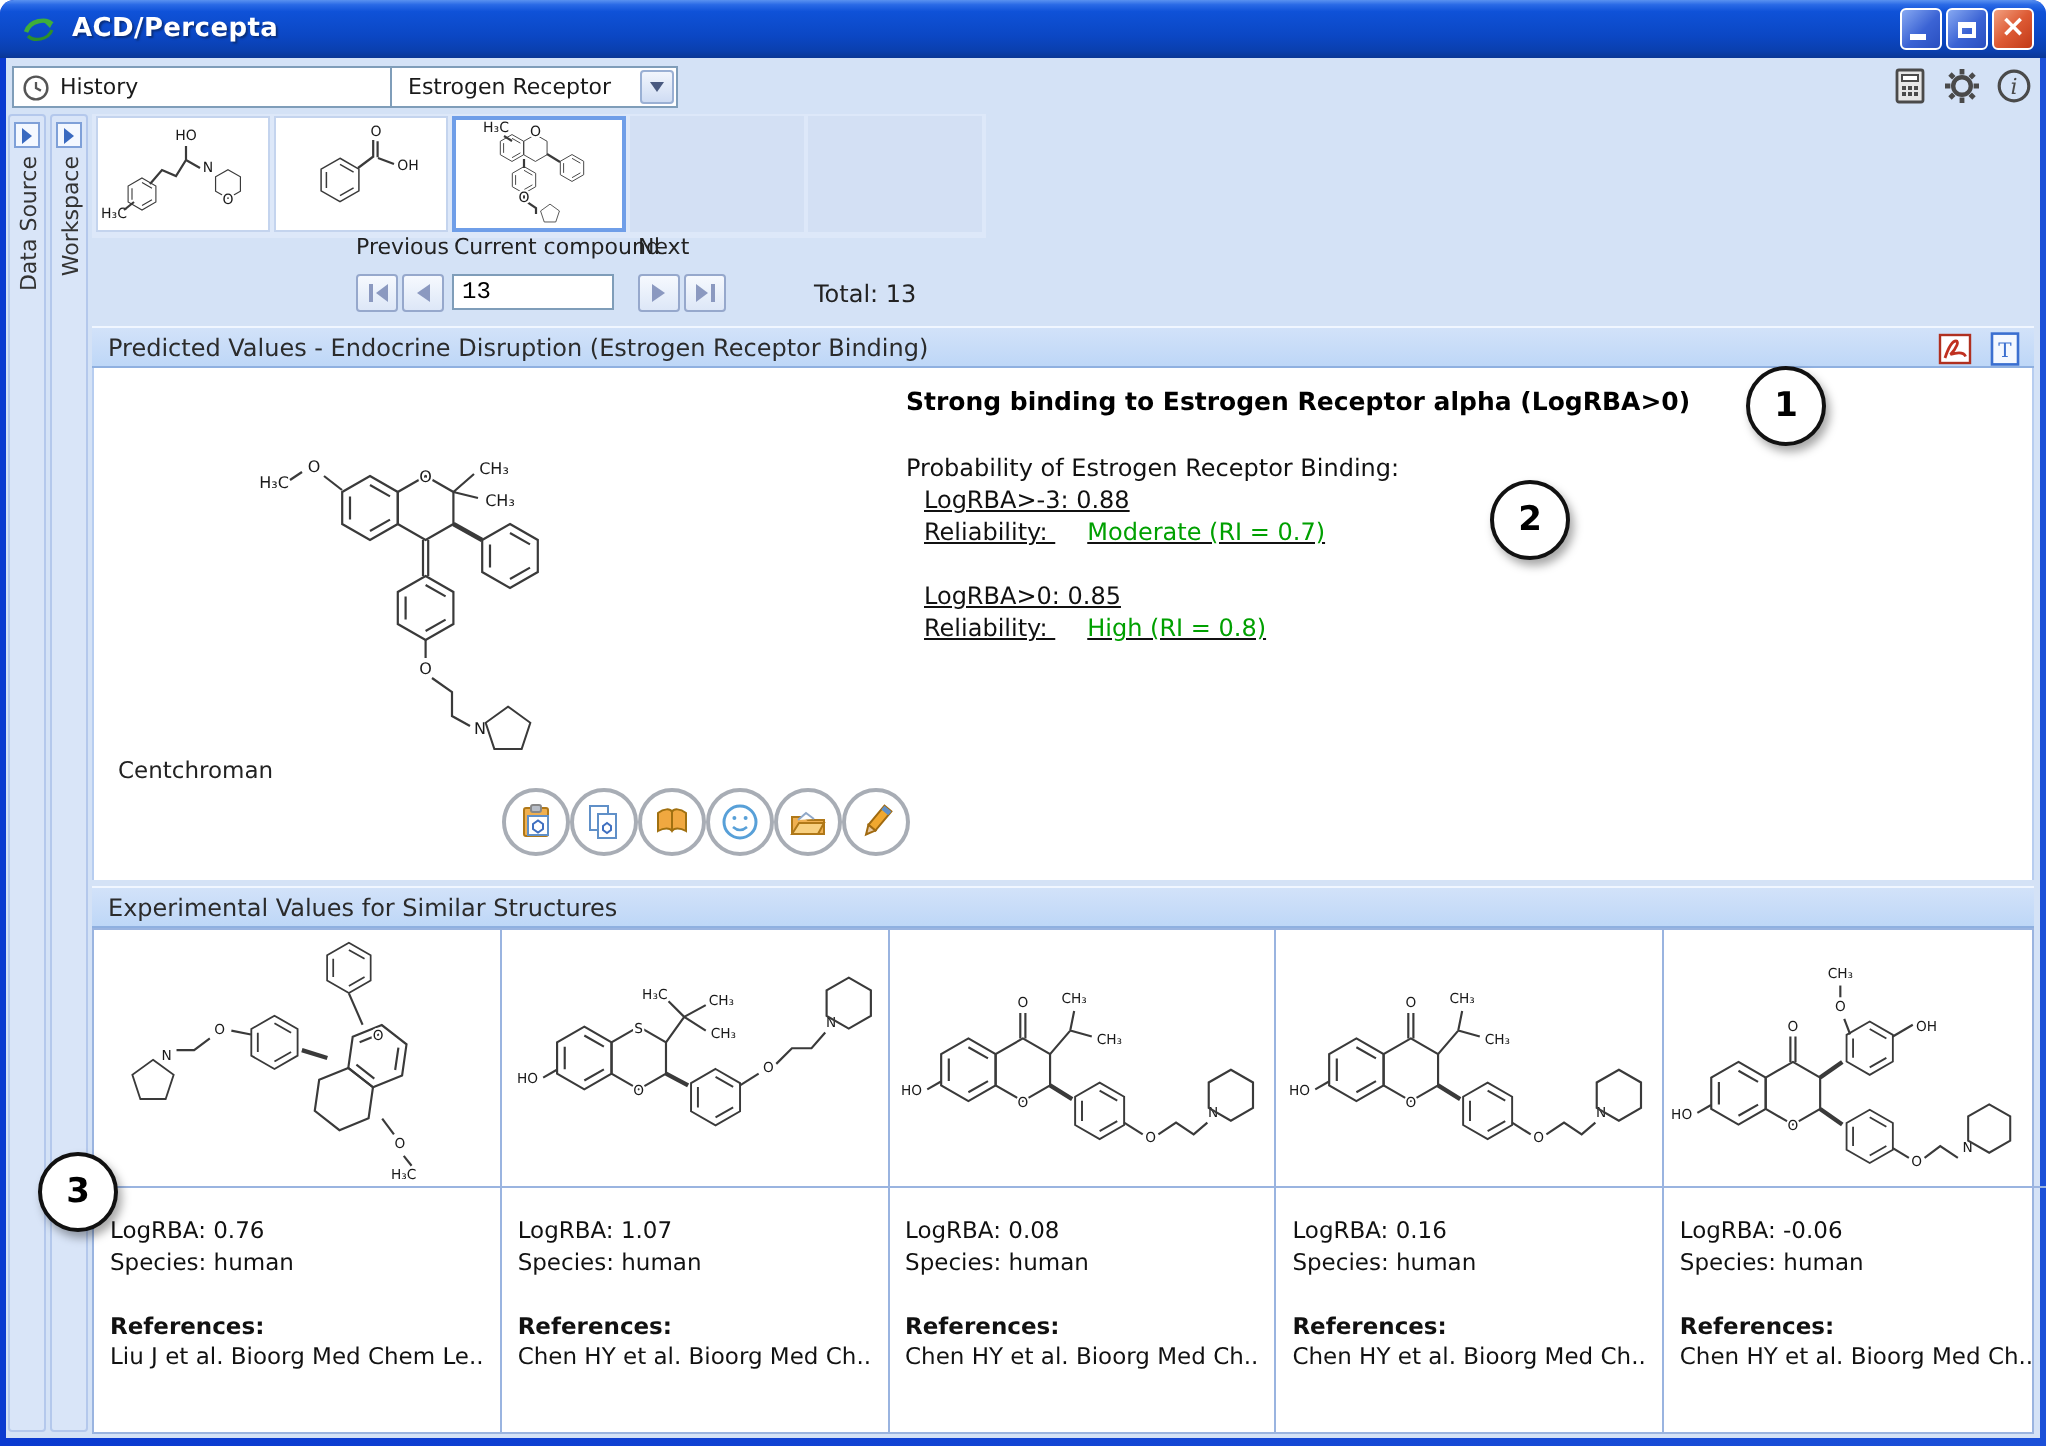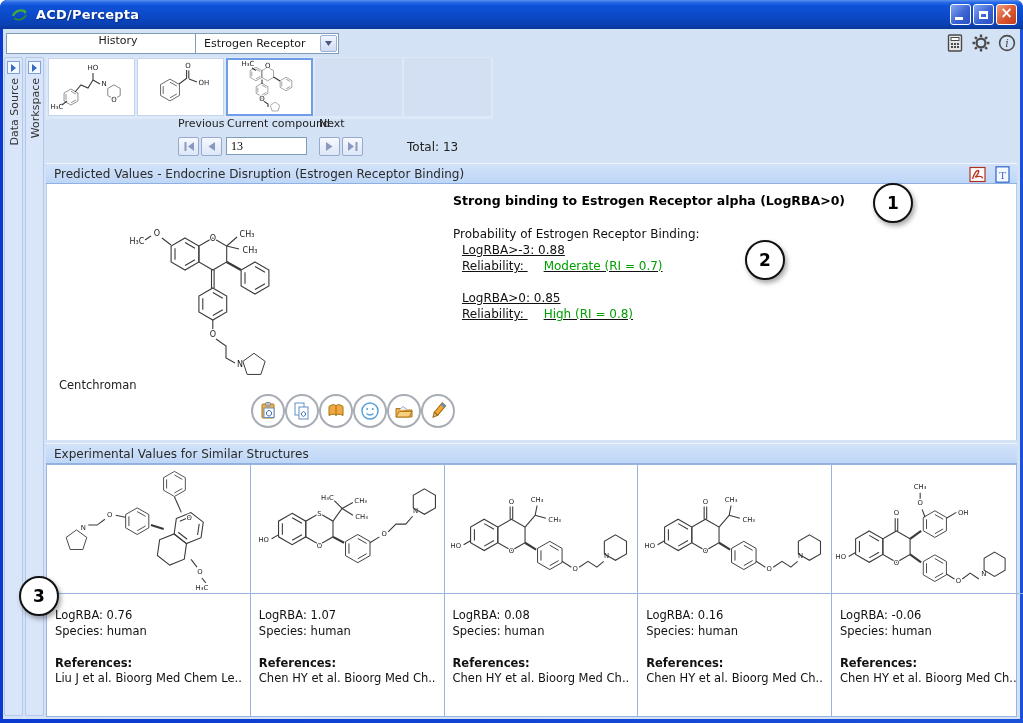--- a/index.html
+++ b/index.html
@@ -52,21 +52,21 @@
   .thumb { position:absolute; top:1px; width:87px; height:58px; background:#d3e0f4; }
   .thumb.filled { background:#fff; border:1px solid #c4d4ee; }
   .thumb.selected { border:2px solid #6f9ee8; }
 
   
   .nav-label { position:absolute; top:88px; font-size:11px; color:#222; }
   .nav-btn { position:absolute; top:108px; width:21px; height:19px;
     background:linear-gradient(180deg,#f6f9fe,#dde7f7); border:1px solid #96a8cc; border-radius:2px;
     display:flex; align-items:center; justify-content:center; }
   .nav-input { position:absolute; left:223px; top:108px; width:81px; height:18px;
-    border:1px solid #7f9db9; font-family:Liberation Serif, serif; font-size:12px; padding-left:4px; }
+    border:1px solid #7f9db9; font-family:Liberation Mono, monospace; font-size:12px; padding-left:4px; }
   .nav-total { position:absolute; left:404px; top:111px; font-size:12px; color:#222; }
 
   
   .sec-header { position:absolute; left:43px; width:971px; height:21px;
     background:linear-gradient(180deg,#d2e2f9,#bed7f7); border-top:1px solid #f0f6ff; border-bottom:1px solid #8fb0e0;
     display:flex; align-items:center; padding-left:8px; font-size:12px; color:#2b2b2b; }
   .hdr-icons { position:absolute; right:6px; top:2px; display:flex; gap:8px; }
   .hdr-icon { width:17px; height:17px; }
 
   
@@ -146,21 +146,21 @@
         </div>
       <div class="winbtn close">
           <span class="glyph-close">×</span>
         </div>
     </div>
   </div>
 
   <div class="frame-inner">
 
     <div class="toolbar">
-      <div class="combo" style="left:3px; width:220px;flex-direction:column;">
+      <div class="combo" style="left:3px; width:220px;">
         <svg class="clock" viewBox="0 0 16 16">
           <circle cx="8" cy="8" r="6.5" fill="#fff" stroke="#555" stroke-width="1.4"></circle>
           <path d="M8,4.5 L8,8 L10.8,9.5" stroke="#555" stroke-width="1.3" fill="none"></path>
         </svg>
         <span>History</span>
         <span class="combo-btn">
           <svg width="7" height="5" viewBox="0 0 7 5">
               <polygon points="0,0 7,0 3.5,5" fill="#4a5a80"></polygon>
             </svg>
         </span>

